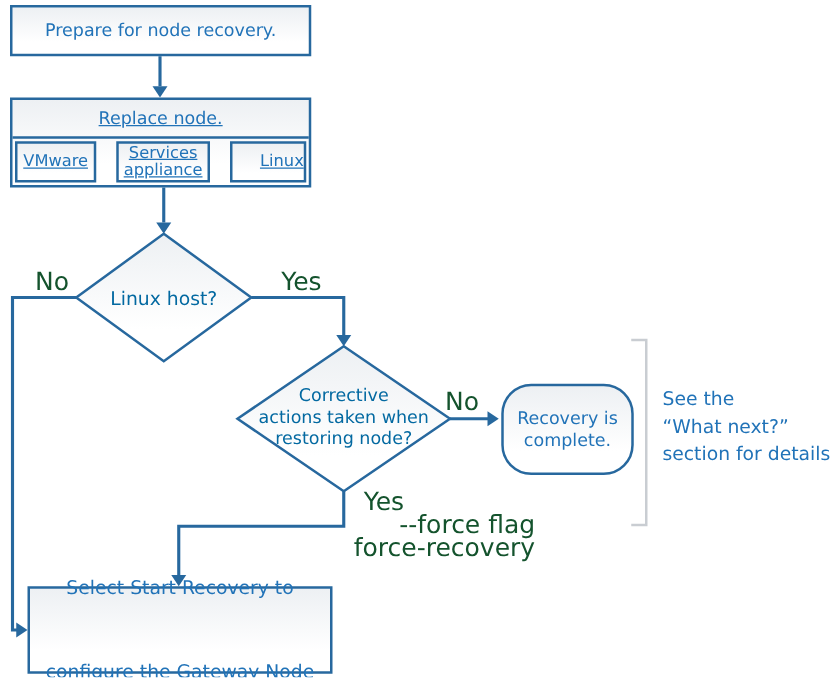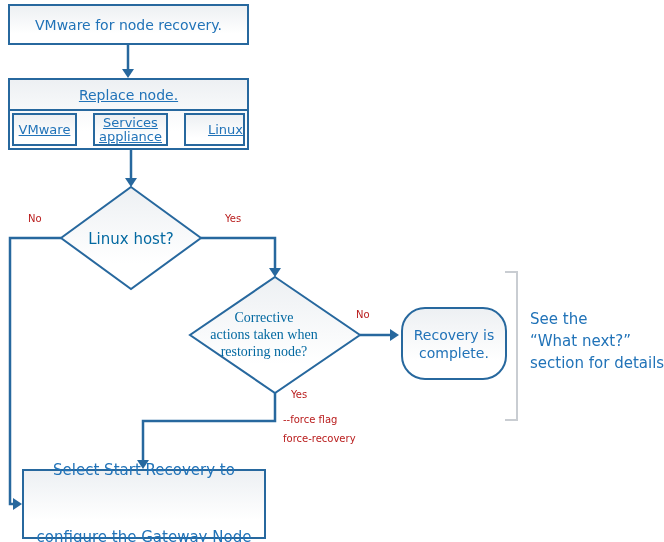--- a/index.html
+++ b/index.html
@@ -27,22 +27,22 @@
          font-size:13px;line-height:14px;text-align:center;}
   .cell-vmware{flex:0 0 65px;}
   .cell-services{flex:1 1 auto;}
   .cell-linux{flex:0 0 57px;padding-left:22px;}
   .round-rect{left:401px;top:307px;width:106px;height:73px;border-radius:24px;
          flex-direction:column;font-size:14px;line-height:18px;justify-content:center;}
   .box-c{left:22px;top:469px;width:244px;height:70px;flex-direction:column;
          font-size:15px;line-height:19px;gap:48px;}
   .dtext{position:absolute;text-align:center;color:#0369a1;}
   .dtext-1{left:66px;top:230px;width:130px;font-size:15px;}
-  .dtext-2{left:179px;top:309px;width:170px;font-size:14px;line-height:17px;font-family:Liberation Serif, serif;}
-  .edge-label{position:absolute;color:#b91c1c;font-size:10px;white-space:nowrap;}
+  .dtext-2{left:190px;top:309px;width:170px;font-size:14px;line-height:17px;}
+  .edge-label{position:absolute;color:#14532d;font-size:20px;white-space:nowrap;text-align:right;}
   .lbl-no1{left:28px;top:213px;}
   .lbl-yes1{left:225px;top:213px;}
   .lbl-no2{left:356px;top:309px;}
   .lbl-yes2{left:291px;top:389px;}
   .lbl-force{left:283px;top:410px;line-height:19px;}
   .annotation{position:absolute;left:530px;top:308px;color:#2173b8;
          font-size:15px;line-height:22px;white-space:nowrap;}
 </style>
 </head>
 <body>
@@ -74,21 +74,21 @@
       <polygon points="137,460 149,460 143,469"></polygon>
     </g>
 
     <polygon points="131,187 201,238 131,289 61,238" fill="url(#gradShape)" stroke="#27689e" stroke-width="2"></polygon>
     <polygon points="275,277 360,335 275,393 190,335" fill="url(#gradShape)" stroke="#27689e" stroke-width="2"></polygon>
 
     <path d="M505 272 L517 272 L517 420 L505 420" fill="none" stroke="#c9cdd2" stroke-width="2"></path>
   </svg>
 
   <div class="node box-a">
-    <span>VMware for node recovery.</span>
+    <span>Prepare for node recovery.</span>
   </div>
 
   <div class="node box-b">
     <div class="box-b-header">
       <span>Replace node.</span>
     </div>
     <div class="box-b-row">
       <div class="box-b-cell cell-vmware">
         <span>VMware</span>
       </div>

